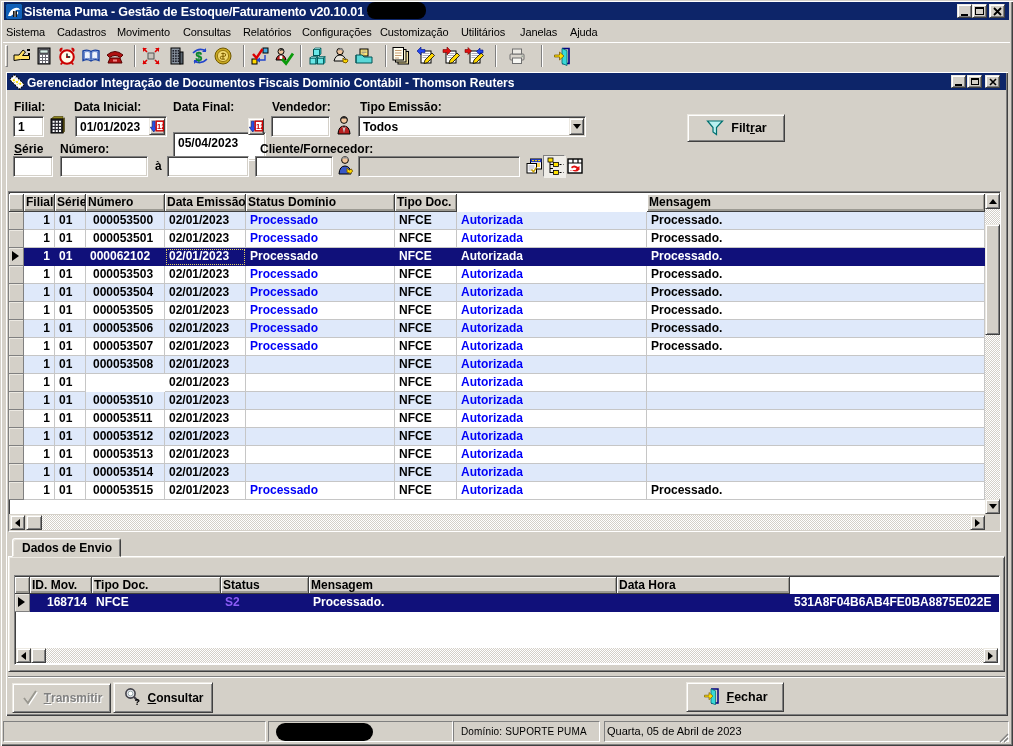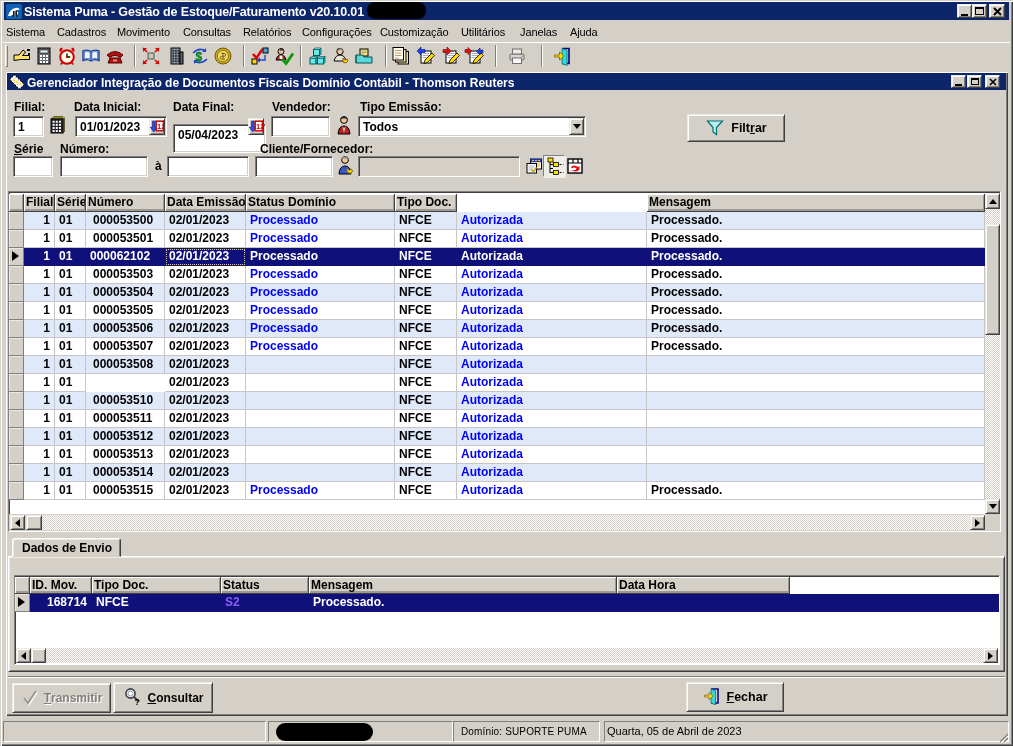--- a/index.html
+++ b/index.html
@@ -253,21 +253,21 @@
       <path d="M15 4 l1.5-1.2 v13.5 l-1.5 1.7z" fill="#504810" stroke="#302800" stroke-width="0.5"></path>
     </svg></div>
 <div class="fld" style="left:75px;top:116px;width:92px;height:21px">01/01/2023</div>
 <div class="btn" style="left:149px;top:118px;width:16px;height:17px">
     <svg width="14" height="15" viewBox="0 0 14 15">
       <path d="M3 1 v6 h2.2 l-3.6 4.8 -3.6-4.8 H0.2 V1z" fill="#2850e8" stroke="#0a1a70" stroke-width="0.6" transform="translate(2.2,1.2)"></path>
       <rect x="6.2" y="2.2" width="7.2" height="9.6" fill="#fff" stroke="#cc0000" stroke-width="1.4"></rect>
       <text x="7" y="9.9" font-size="7.5" font-weight="bold" fill="#cc0000" font-family="Liberation Sans">12</text>
     </svg>
   </div>
-<div class="fld" style="left:173px;top:124px;width:93px;height:29px">05/04/2023</div>
+<div class="fld" style="left:173px;top:132px;width:93px;height:29px">05/04/2023</div>
 <div class="btn" style="left:248px;top:118px;width:16px;height:17px">
     <svg width="14" height="15" viewBox="0 0 14 15">
       <path d="M3 1 v6 h2.2 l-3.6 4.8 -3.6-4.8 H0.2 V1z" fill="#2850e8" stroke="#0a1a70" stroke-width="0.6" transform="translate(2.2,1.2)"></path>
       <rect x="6.2" y="2.2" width="7.2" height="9.6" fill="#fff" stroke="#cc0000" stroke-width="1.4"></rect>
       <text x="7" y="9.9" font-size="7.5" font-weight="bold" fill="#cc0000" font-family="Liberation Sans">12</text>
     </svg>
   </div>
 <div class="fld" style="left:271px;top:116px;width:59px;height:21px"></div>
 <div class="ab" style="left:336px;top:115px"><svg width="16" height="20" viewBox="0 0 16 20">
       <circle cx="8" cy="5" r="3.4" fill="#f0c49c" stroke="#000"></circle>
@@ -544,20 +544,21 @@
 <div class="hcell" style="left:602px;width:173px;height:17px;line-height:16px">Data Hora</div>
 </div>
 <div class="ab" style="left:15px;top:594px;width:984px;height:18px;background:#10107a">
 <div class="cell" style="left:0;width:15px;background:#d4d0c8;border-right:1px solid #808080;border-bottom:1px solid #808080;box-shadow:inset 1px 1px 0 #ece9e2">
       <div style="width:0;height:0;border-top:5px solid transparent;border-bottom:5px solid transparent;border-left:7px solid #000;margin:3px 0 0 3px"></div>
     </div>
 <div class="cell" style="left:15px;width:62px;color:#fff;border-right-color:#10107a;border-bottom-color:#10107a;padding-right:4px;text-align:right">168714</div>
 <div class="cell" style="left:77px;width:129px;color:#fff;border-right-color:#10107a;border-bottom-color:#10107a;padding-left:4px">NFCE</div>
 <div class="cell" style="left:206px;width:88px;color:#8b5cf6;border-right-color:#10107a;border-bottom-color:#10107a;padding-left:4px">S2</div>
 <div class="cell" style="left:294px;width:308px;color:#fff;border-right-color:#10107a;border-bottom-color:#10107a;padding-left:4px">Processado.</div>
+<div class="cell" style="left:775px;width:209px;color:#fff;border-right-color:#10107a;border-bottom-color:#10107a;padding-left:4px">531A8F04B6AB4FE0BA8875E022E</div>
 </div>
 <div class="sb ab" style="left:16px;top:648px;width:15px;height:15px">
     <div class="tL"></div>
   </div>
 <div class="sb ab" style="left:31px;top:648px;width:15px;height:15px"></div>
 <div class="ab dither" style="left:46px;top:648px;width:937px;height:15px"></div>
 <div class="sb ab" style="left:983px;top:648px;width:15px;height:15px">
     <div class="tR"></div>
   </div>
 <div class="ab etchH" style="left:8px;top:676px;width:997px;height:2px"></div>

